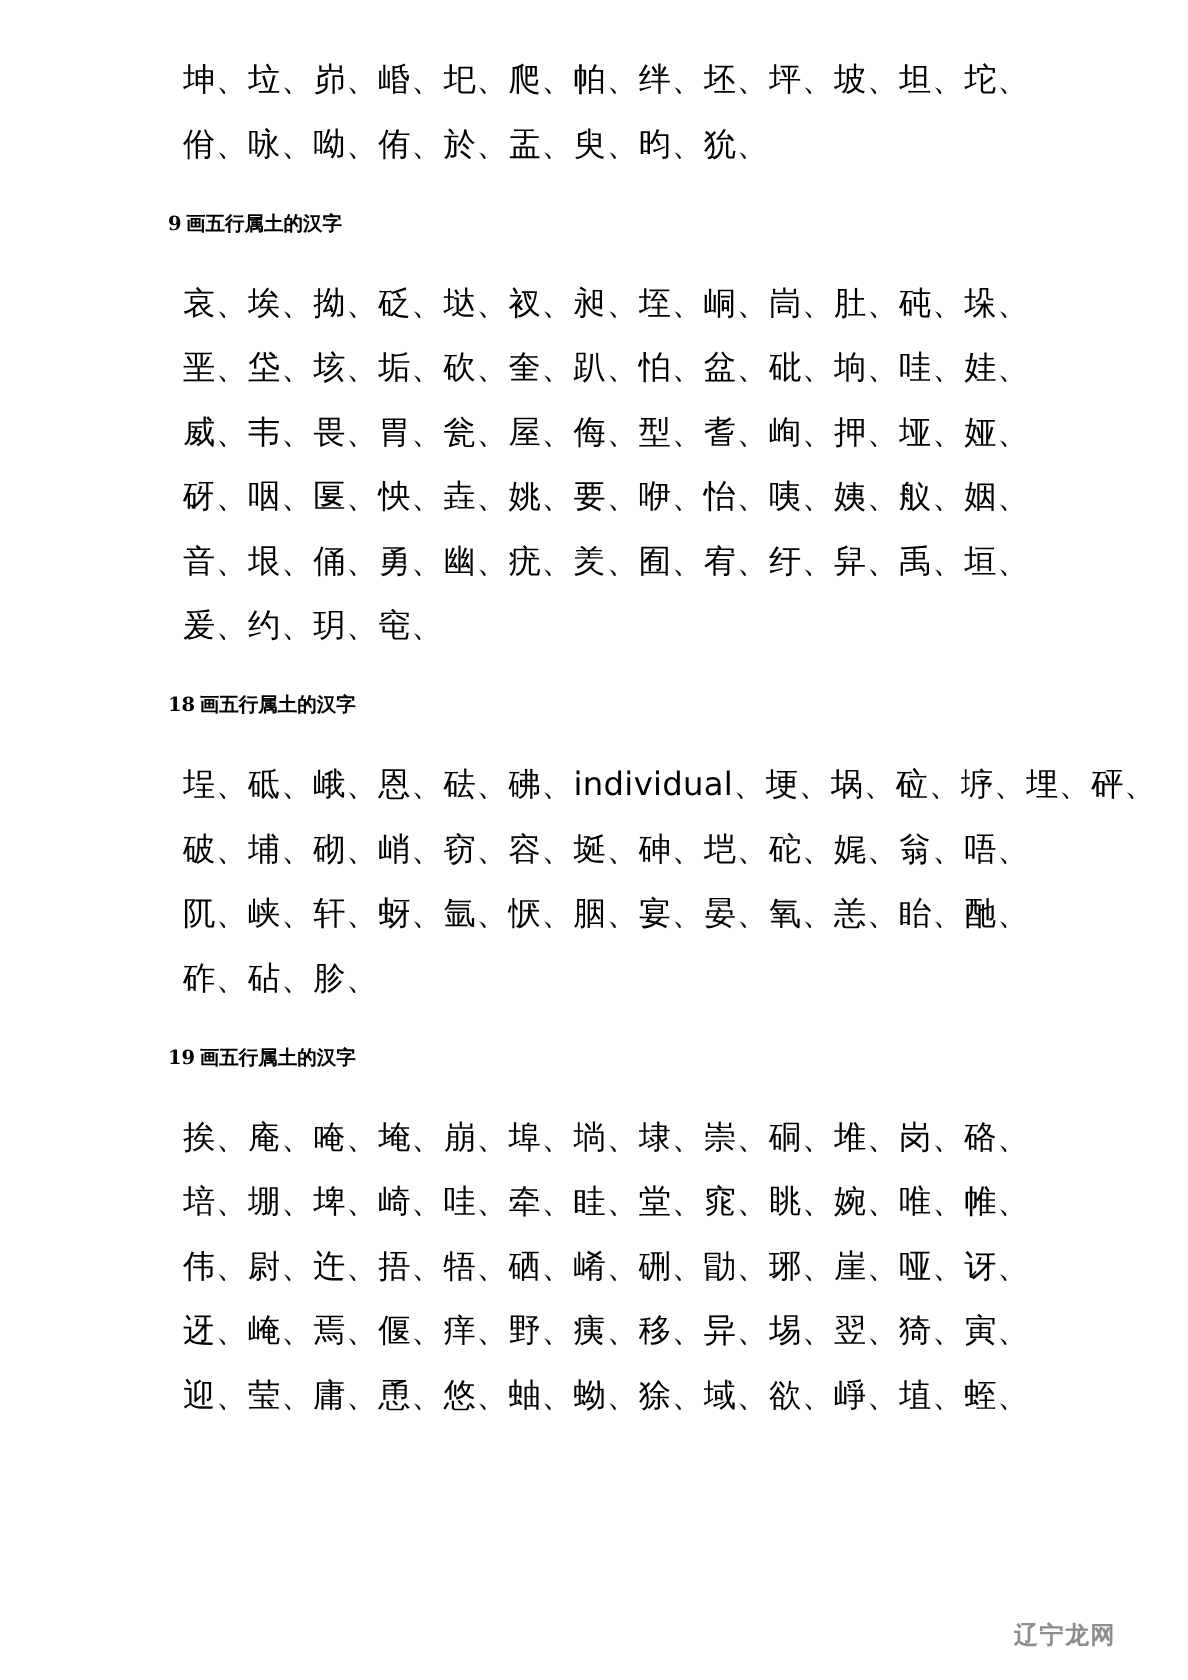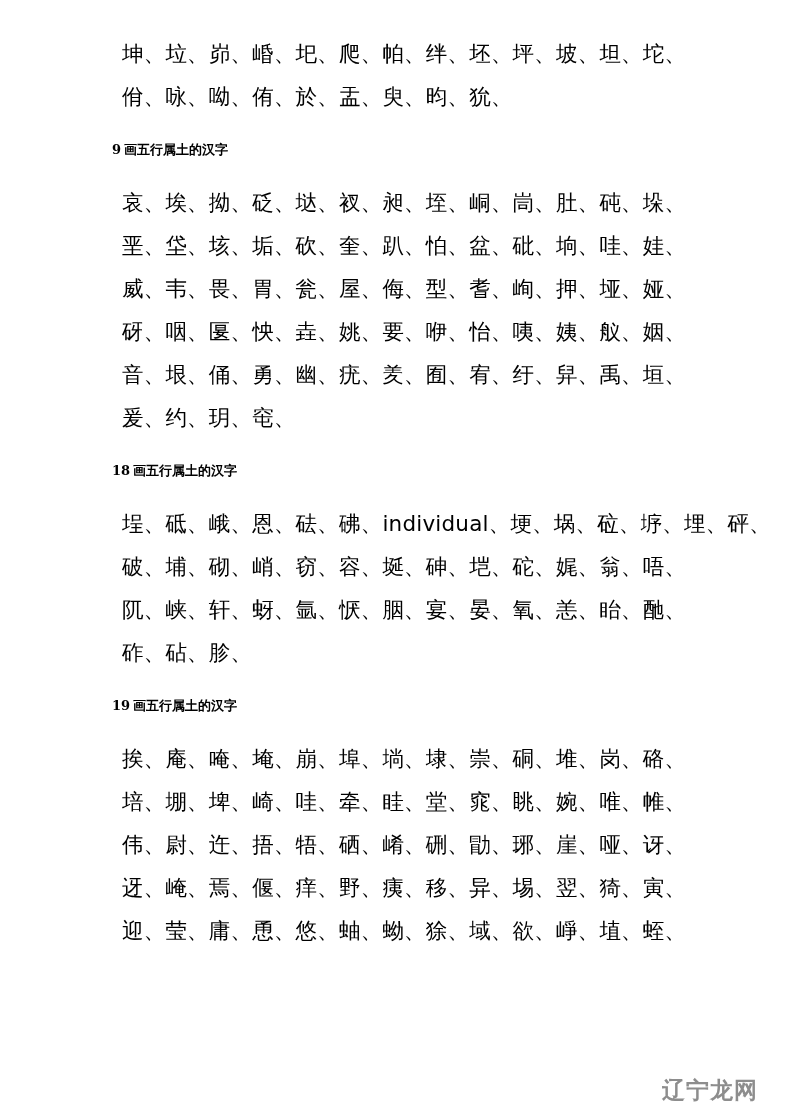--- a/index.html
+++ b/index.html
@@ -55,21 +55,21 @@
     right: 14px;
     bottom: 10px;
     width: 136px;
     height: 40px;
     display: flex;
     align-items: center;
     justify-content: center;
   }
   .watermark-text {
     font-family: "DejaVu Sans", "Liberation Sans", sans-serif;
-    font-size: 23px;
+    font-size: 16px;
     font-weight: bold;
     color: #7a7a7a;
     opacity: 0.85;
     letter-spacing: 1px;
   }
 </style>
 </head>
 <body>
 
 <div class="page">

